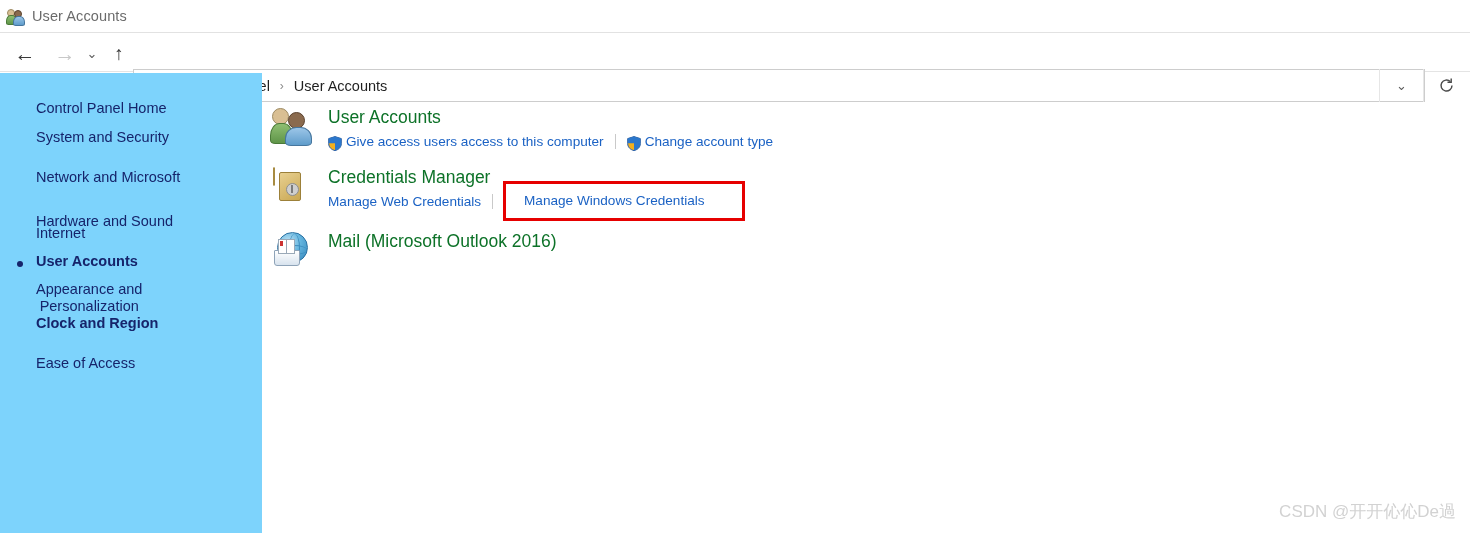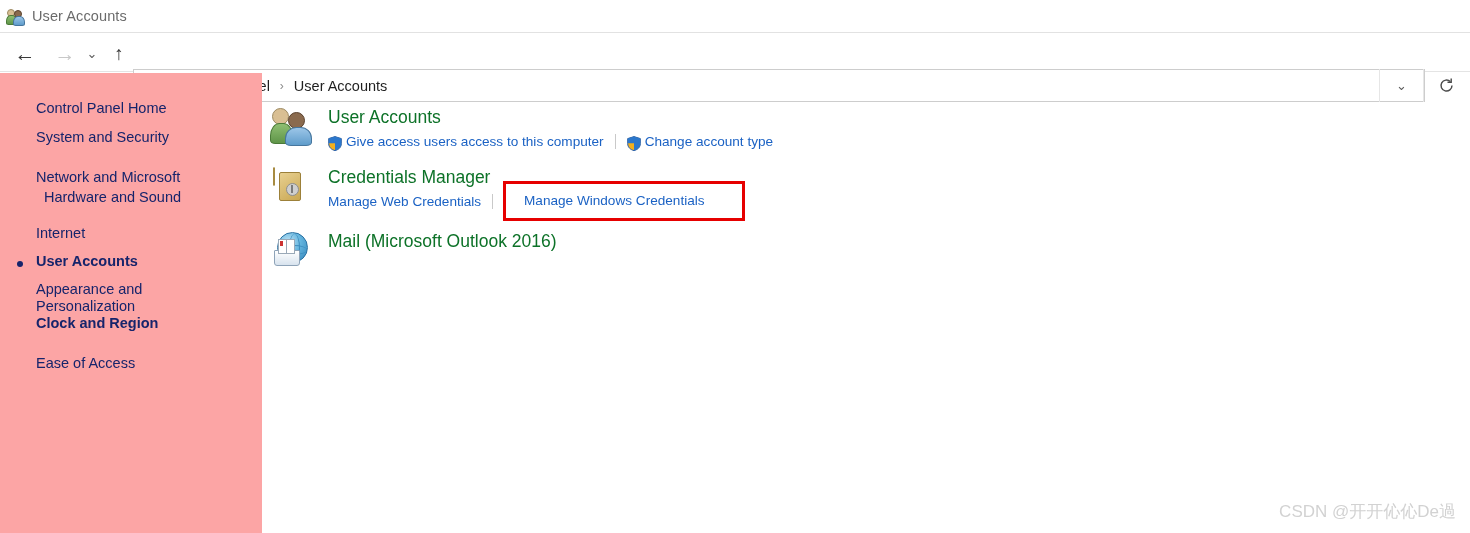--- a/index.html
+++ b/index.html
@@ -124,21 +124,21 @@
     display: flex; align-items: center; justify-content: center;
     color: #4a4a4a;
     box-sizing: border-box;
   }
 
   
   #sidebar {
     position: absolute;
     left: 0; top: 73px;
     width: 262px; height: 460px;
-    background: #fca5a5;
+    background: #7dd3fc;
   }
   .side-item {
     position: absolute;
     left: 36px;
     font-size: 14.5px;
     color: #16246b;
     line-height: 17px;
     white-space: pre-line;
   }
   .side-item.selected {
@@ -370,24 +370,24 @@
     </svg>
   </div>
 </div>
 
 <div id="sidebar">
   <div class="side-bullet" style="top:188px;"></div>
 
   <div class="side-item" style="top:27px;">Control Panel Home</div>
   <div class="side-item" style="top:56px;">System and Security</div>
   <div class="side-item" style="top:96px;">Network and Microsoft</div>
-  <div class="side-item" style="top:116px;margin-left:8px;">Hardware and Sound</div>
+  <div class="side-item" style="top:140px;">Hardware and Sound</div>
   <div class="side-item" style="top:152px;">Internet</div>
   <div class="side-item selected" style="top:180px;">User Accounts</div>
-  <div class="side-item" style="top:208px;">Appearance and
+  <div class="side-item" style="top:208px;text-align:center;">Appearance and
 Personalization</div>
   <div class="side-item" style="top:242px;font-weight:bold;">Clock and Region</div>
   <div class="side-item" style="top:282px;">Ease of Access</div>
 </div>
 
 <div id="content">
 
   <div class="cat">
     <div class="cat-icon" style="top:31px;">
       <span class="users-glyph" style="display:block;width:42px;height:42px;">

